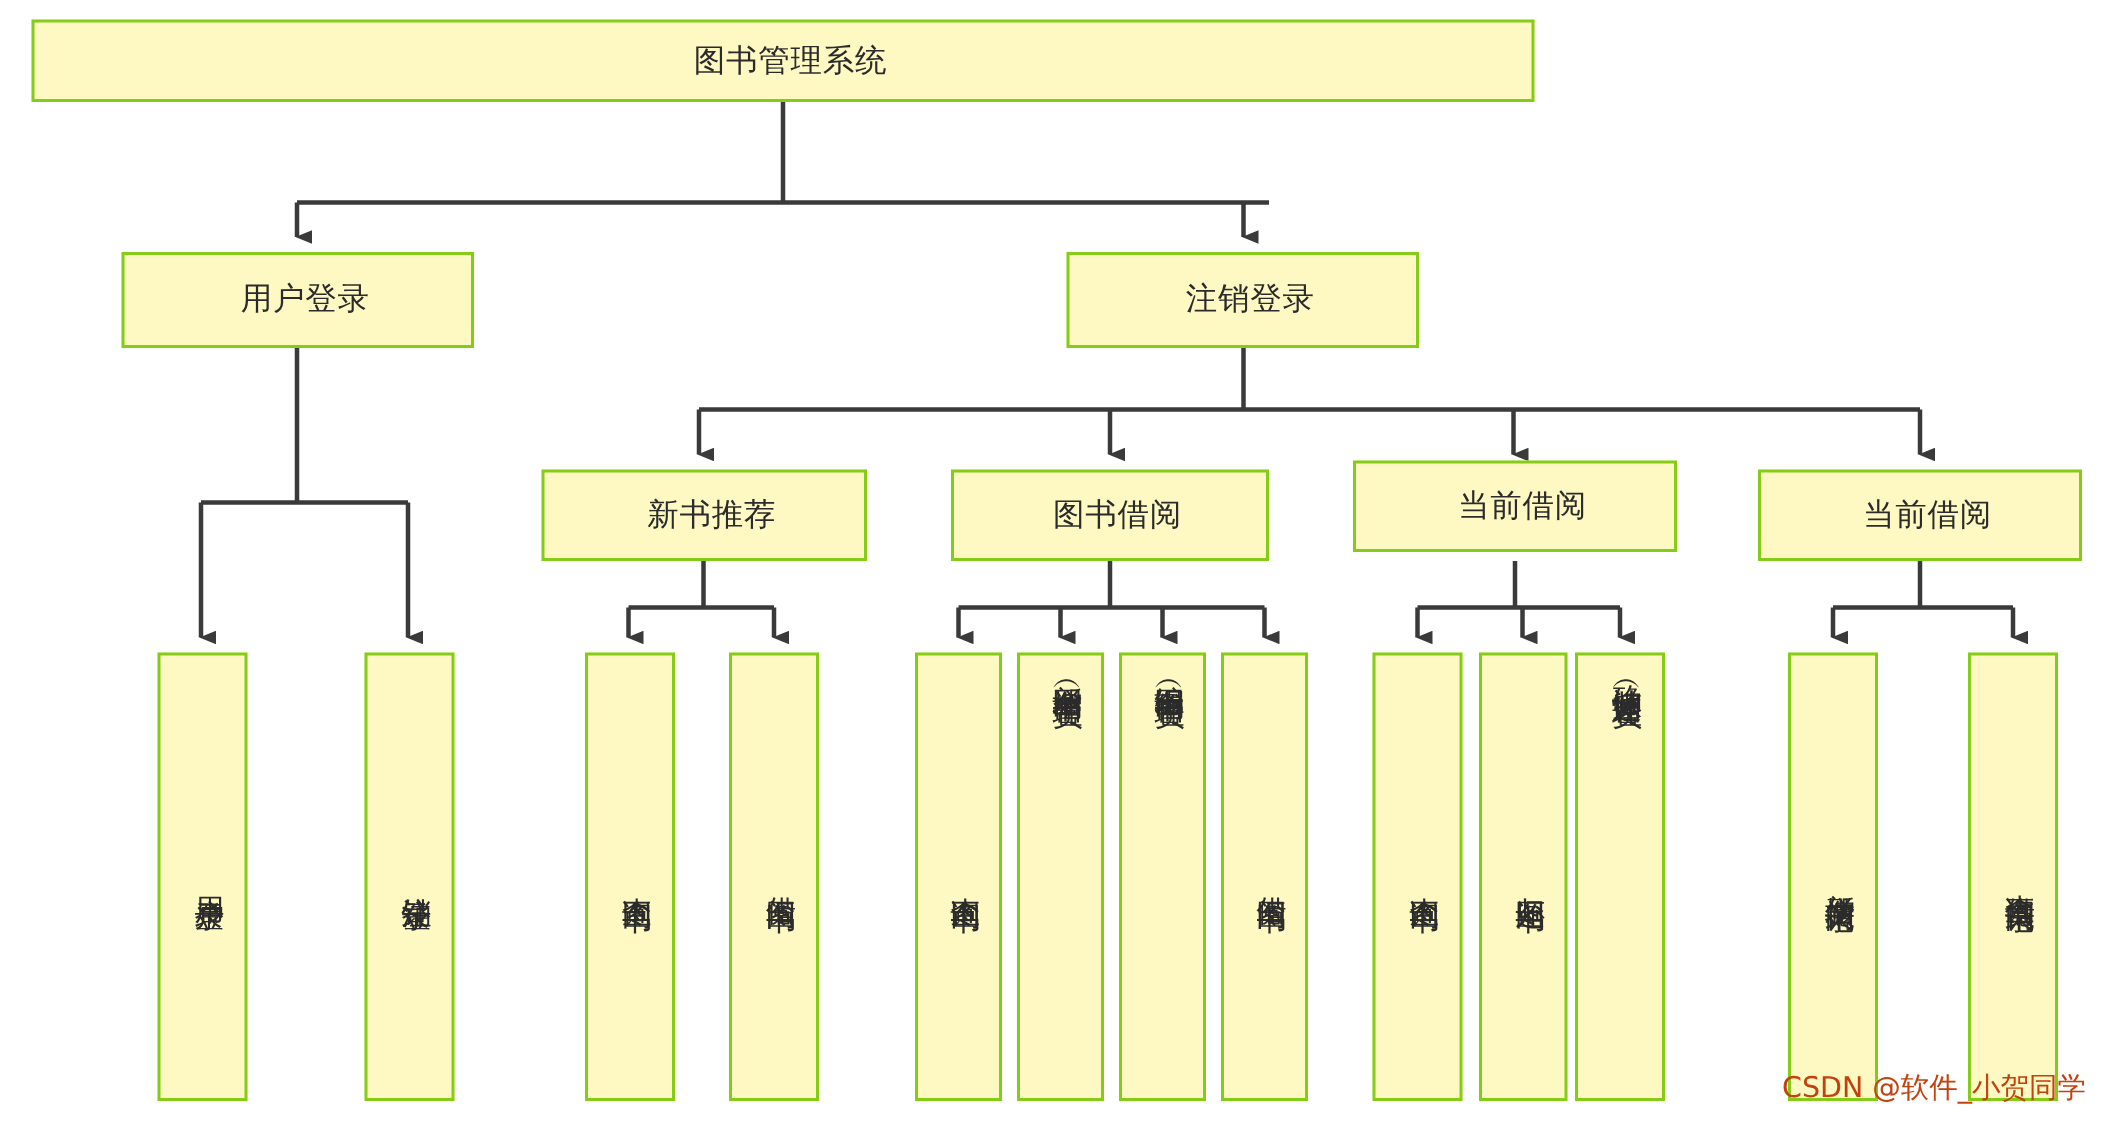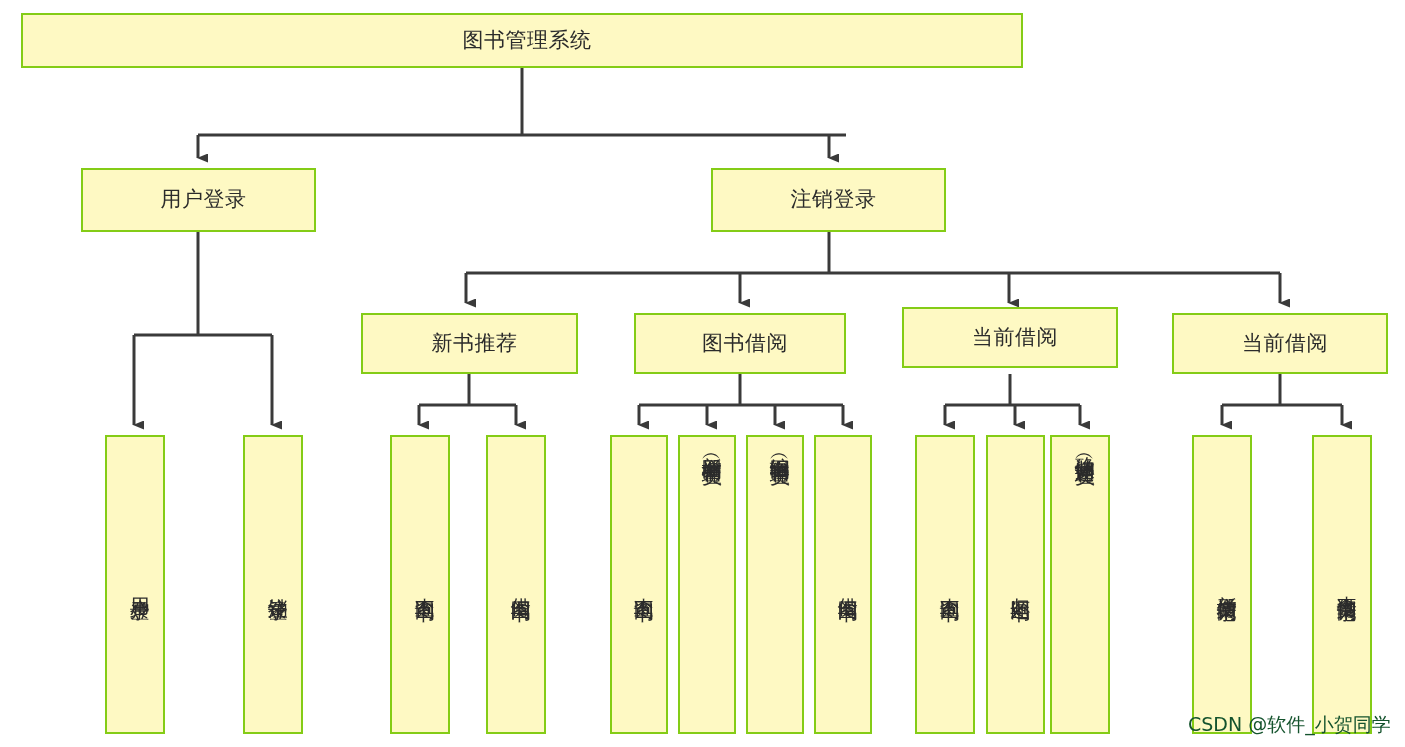--- a/index.html
+++ b/index.html
@@ -62,21 +62,21 @@
   }
   .leaf-center {
     align-items: center;
     padding-top: 0;
   }
   .watermark {
     position: absolute;
     left: 1188px;
     top: 712px;
     font-size: 19px;
-    color: #14532d;
+    color: #c2410c;
     white-space: nowrap;
     z-index: 5;
     font-family: "DejaVu Sans", "Liberation Sans", sans-serif;
   }
 </style>
 </head>
 <body>
 
 <div id="diagram">
 

